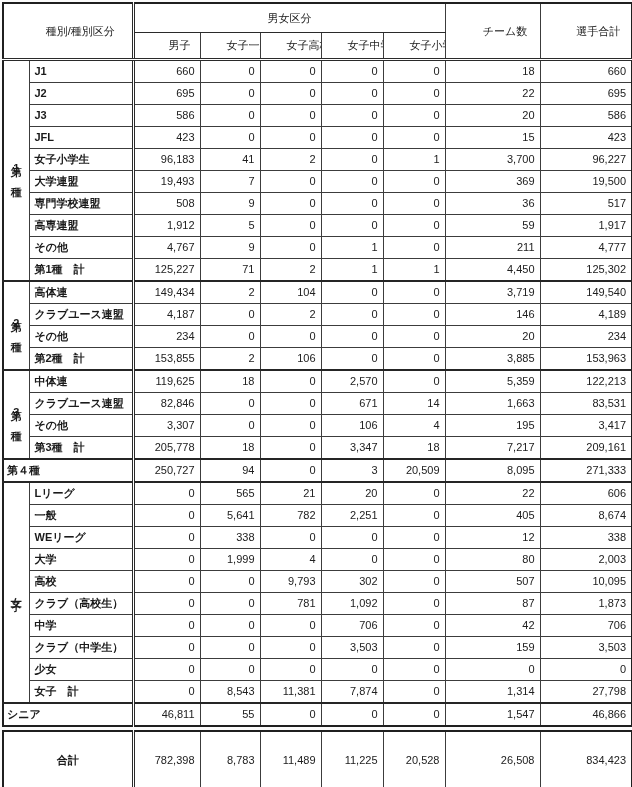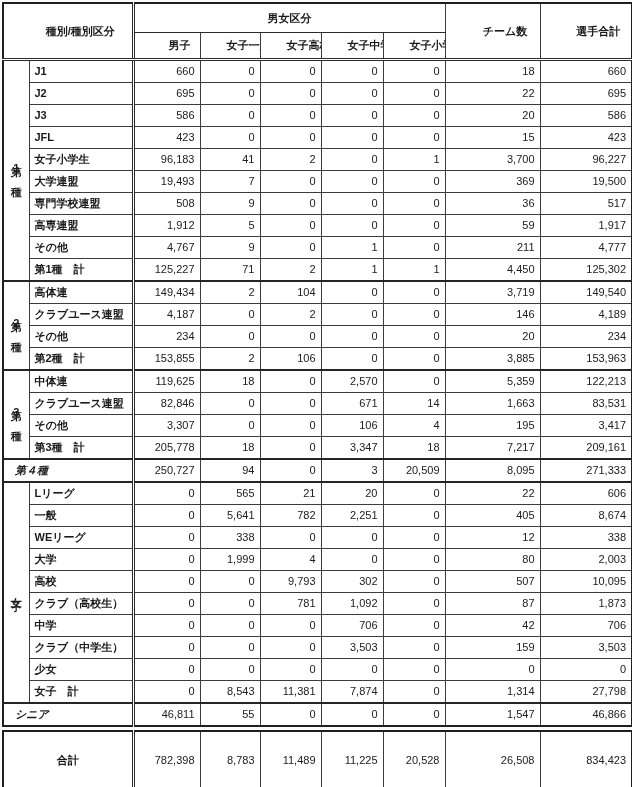--- a/index.html
+++ b/index.html
@@ -19,21 +19,21 @@
     border:2px solid #1f1f1f;
   }
   td,th{
     border:1px solid #3c3c3c;
     font-size:11px;
     line-height:1.1;
     overflow:hidden;
     white-space:nowrap;
   }
   thead th{
-    font-weight:bold;
+    font-weight:normal;
     text-align:center;
     background:#ffffff;
   }
   thead tr.h1 th{height:26px;}
   thead tr.h2 th{height:23px;}
   thead th{border-bottom-color:#2a2a2a;}
   thead tr.h2 th, thead th.rs{border-bottom:3px double #2a2a2a;padding-left:26px;}
   tbody td{height:21px;}
   td.group-label{
     writing-mode:vertical-lr;
@@ -42,21 +42,21 @@
     vertical-align:middle;
     font-weight:bold;
     letter-spacing:5px;
     padding:0;
   }
   td.row-label{
     text-align:left;
     font-weight:bold;
     padding:0 3px 0 5px;
   }
-  td.span-label{padding-left:11px;font-style:italic;}
+  td.span-label{padding-left:3px;}
   td.num{
     text-align:right;
     padding:0 5px 0 2px;
     font-weight:500;
     color:#202020;
   }
   tr.group-start td{border-top:2px solid #252525;margin-left:29px;}
   .dleft{border-left:3px double #2a2a2a;}
   .gap{height:3px;}
   table.total-table td{height:23px;}

